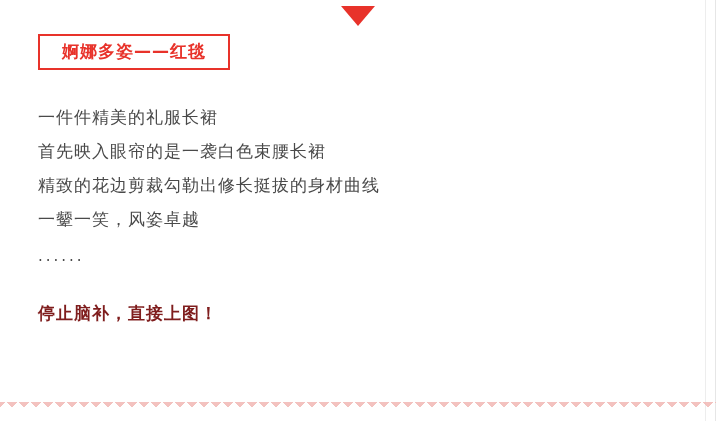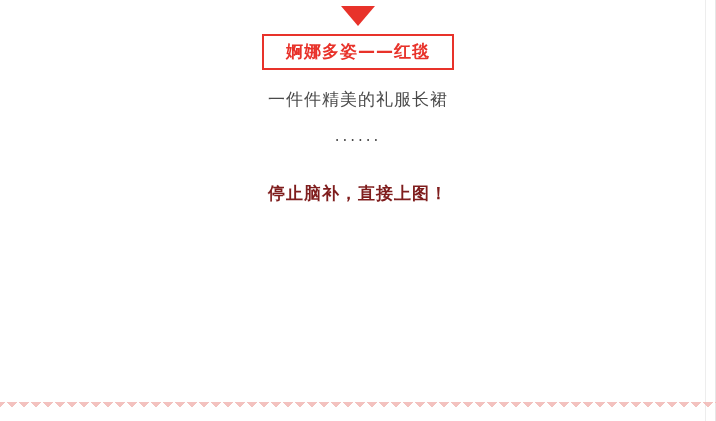--- a/index.html
+++ b/index.html
@@ -35,21 +35,20 @@
     right: 10px;
     width: 1px;
     height: 421px;
     background: #ededed;
   }
 
   .content {
     width: 640px;
     margin: 0 auto;
     padding-top: 4px;
-    text-align: center;
   }
 
   
   .triangle-wrap {
     height: 26px;
     display: flex;
     justify-content: center;
     align-items: flex-start;
   }
   .triangle {
@@ -71,21 +70,21 @@
   }
   .title-text {
     color: #e8322a;
     font-size: 17px;
     font-weight: bold;
     letter-spacing: 1px;
     font-family: "DejaVu Sans", "Liberation Sans", sans-serif;
   }
 
   .lines {
-    margin-top: 12px;
+    margin-top: 30px;
   }
   .line {
     color: #4a4a4a;
     font-size: 17px;
     line-height: 34px;
     letter-spacing: 1px;
     font-family: "DejaVu Sans", "Liberation Sans", sans-serif;
   }
   .dots {
     color: #4a4a4a;
@@ -138,20 +137,23 @@
     <div class="triangle-wrap">
       <div class="triangle"></div>
     </div>
 
     <div class="title-box">
       <span class="title-text">婀娜多姿——红毯</span>
     </div>
 
     <div class="lines">
       <div class="line">一件件精美的礼服长裙</div>
+      <div class="line">首先映入眼帘的是一袭白色束腰长裙</div>
+      <div class="line">精致的花边剪裁勾勒出修长挺拔的身材曲线</div>
+      <div class="line">一颦一笑，风姿卓越</div>
       <div class="dots">......</div>
     </div>
 
     <div class="closing">停止脑补，直接上图！</div>
 
   </div>
 
   <div class="zigzag">
     <div class="zigzag-inner"></div>
   </div>

